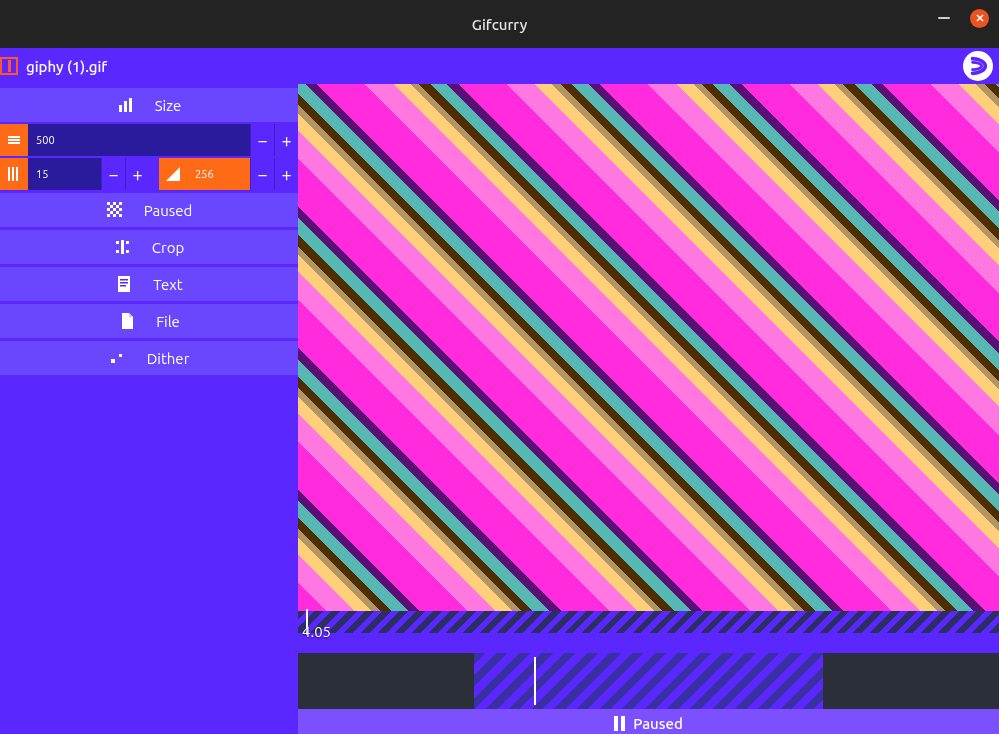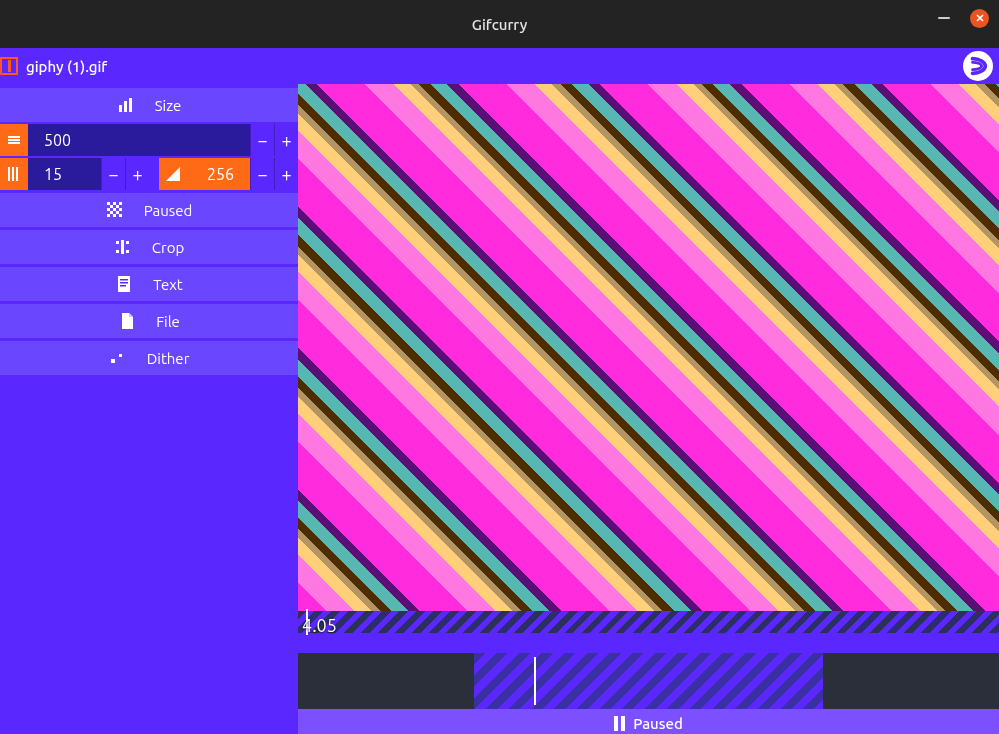--- a/index.html
+++ b/index.html
@@ -53,33 +53,33 @@
   .sb-icon { width: 18px; height: 18px; display: inline-flex; align-items: center; justify-content: center; }
 
   
   .size-panel { background: transparent; }
   .row { display: flex; height: 32px; margin-top: 2px; }
   .ibox {
     background: #2a1a9c; display: flex; align-items: center; color: #fff;
   }
   .ibox-orange { background: #ff6a17; }
   .ibox-ico { width: 28px; display: flex; align-items: center; justify-content: center; }
-  .ibox-val { flex: 1; padding: 0 16px; font-size: 16px; }
+  .ibox-val { flex: 1; padding: 0 8px; font-size: 11px; }
   .stepper { display: flex; }
   .step-btn {
     width: 24px; height: 32px; background: #5b27ff; color: #fff; font-size: 18px;
     display: flex; align-items: center; justify-content: center; border-left: 1px solid rgba(0,0,0,.25);
     cursor: pointer;
   }
   .row-500 .ibox { flex: 1; }
   .row-15-256 { gap: 10px; }
   .row-15-256 .g1 { display: flex; flex: 0 0 149px; }
   .row-15-256 .g1 .ibox { flex: 1; }
   .row-15-256 .g2 { display: flex; flex: 1 1 auto; }
-  .row-15-256 .g2 .ibox { flex: 1; text-align: right; }
+  .row-15-256 .g2 .ibox { flex: 1; }
 
   
   .right { flex: 1; display: flex; flex-direction: column; background: #5b27ff; }
   .preview {
     flex: 1; background: repeating-linear-gradient(
       45deg,
       #ff2bdc 0, #ff2bdc 20px,
       #ff77e0 20px, #ff77e0 40px,
       #ffcf7a 40px, #ffcf7a 52px,
       #b39463 52px, #b39463 58px,
@@ -93,21 +93,21 @@
   
   .timeline {
     height: 135px; display: flex; flex-direction: column;
   }
   .tl-strip1 {
     height: 22px;
     background: repeating-linear-gradient(135deg, #2b2f64 0 6px, #5b27ff 6px 12px);
     position: relative;
   }
   .tl-label {
-    position: absolute; left: 4px; top: 4px; font-size: 18px; color: #fff; text-shadow: 0 1px 2px rgba(0,0,0,.7);
+    position: absolute; left: 4px; top: 12px; font-size: 15px; color: #fff; text-shadow: 0 1px 2px rgba(0,0,0,.7);
   }
   .tl-tick {
     position: absolute; left: 8px; top: -2px; width: 2px; height: 26px; background: #fff;
   }
   .tl-gap { height: 20px; background: #5b27ff; }
   .tl-strip2 {
     height: 56px; display: flex;
   }
   .seg-dark { background: #2b2f3a; }
   .seg-hatch { background: repeating-linear-gradient(135deg, #3a2fa3 0 8px, #5b27ff 8px 16px); position: relative; }

